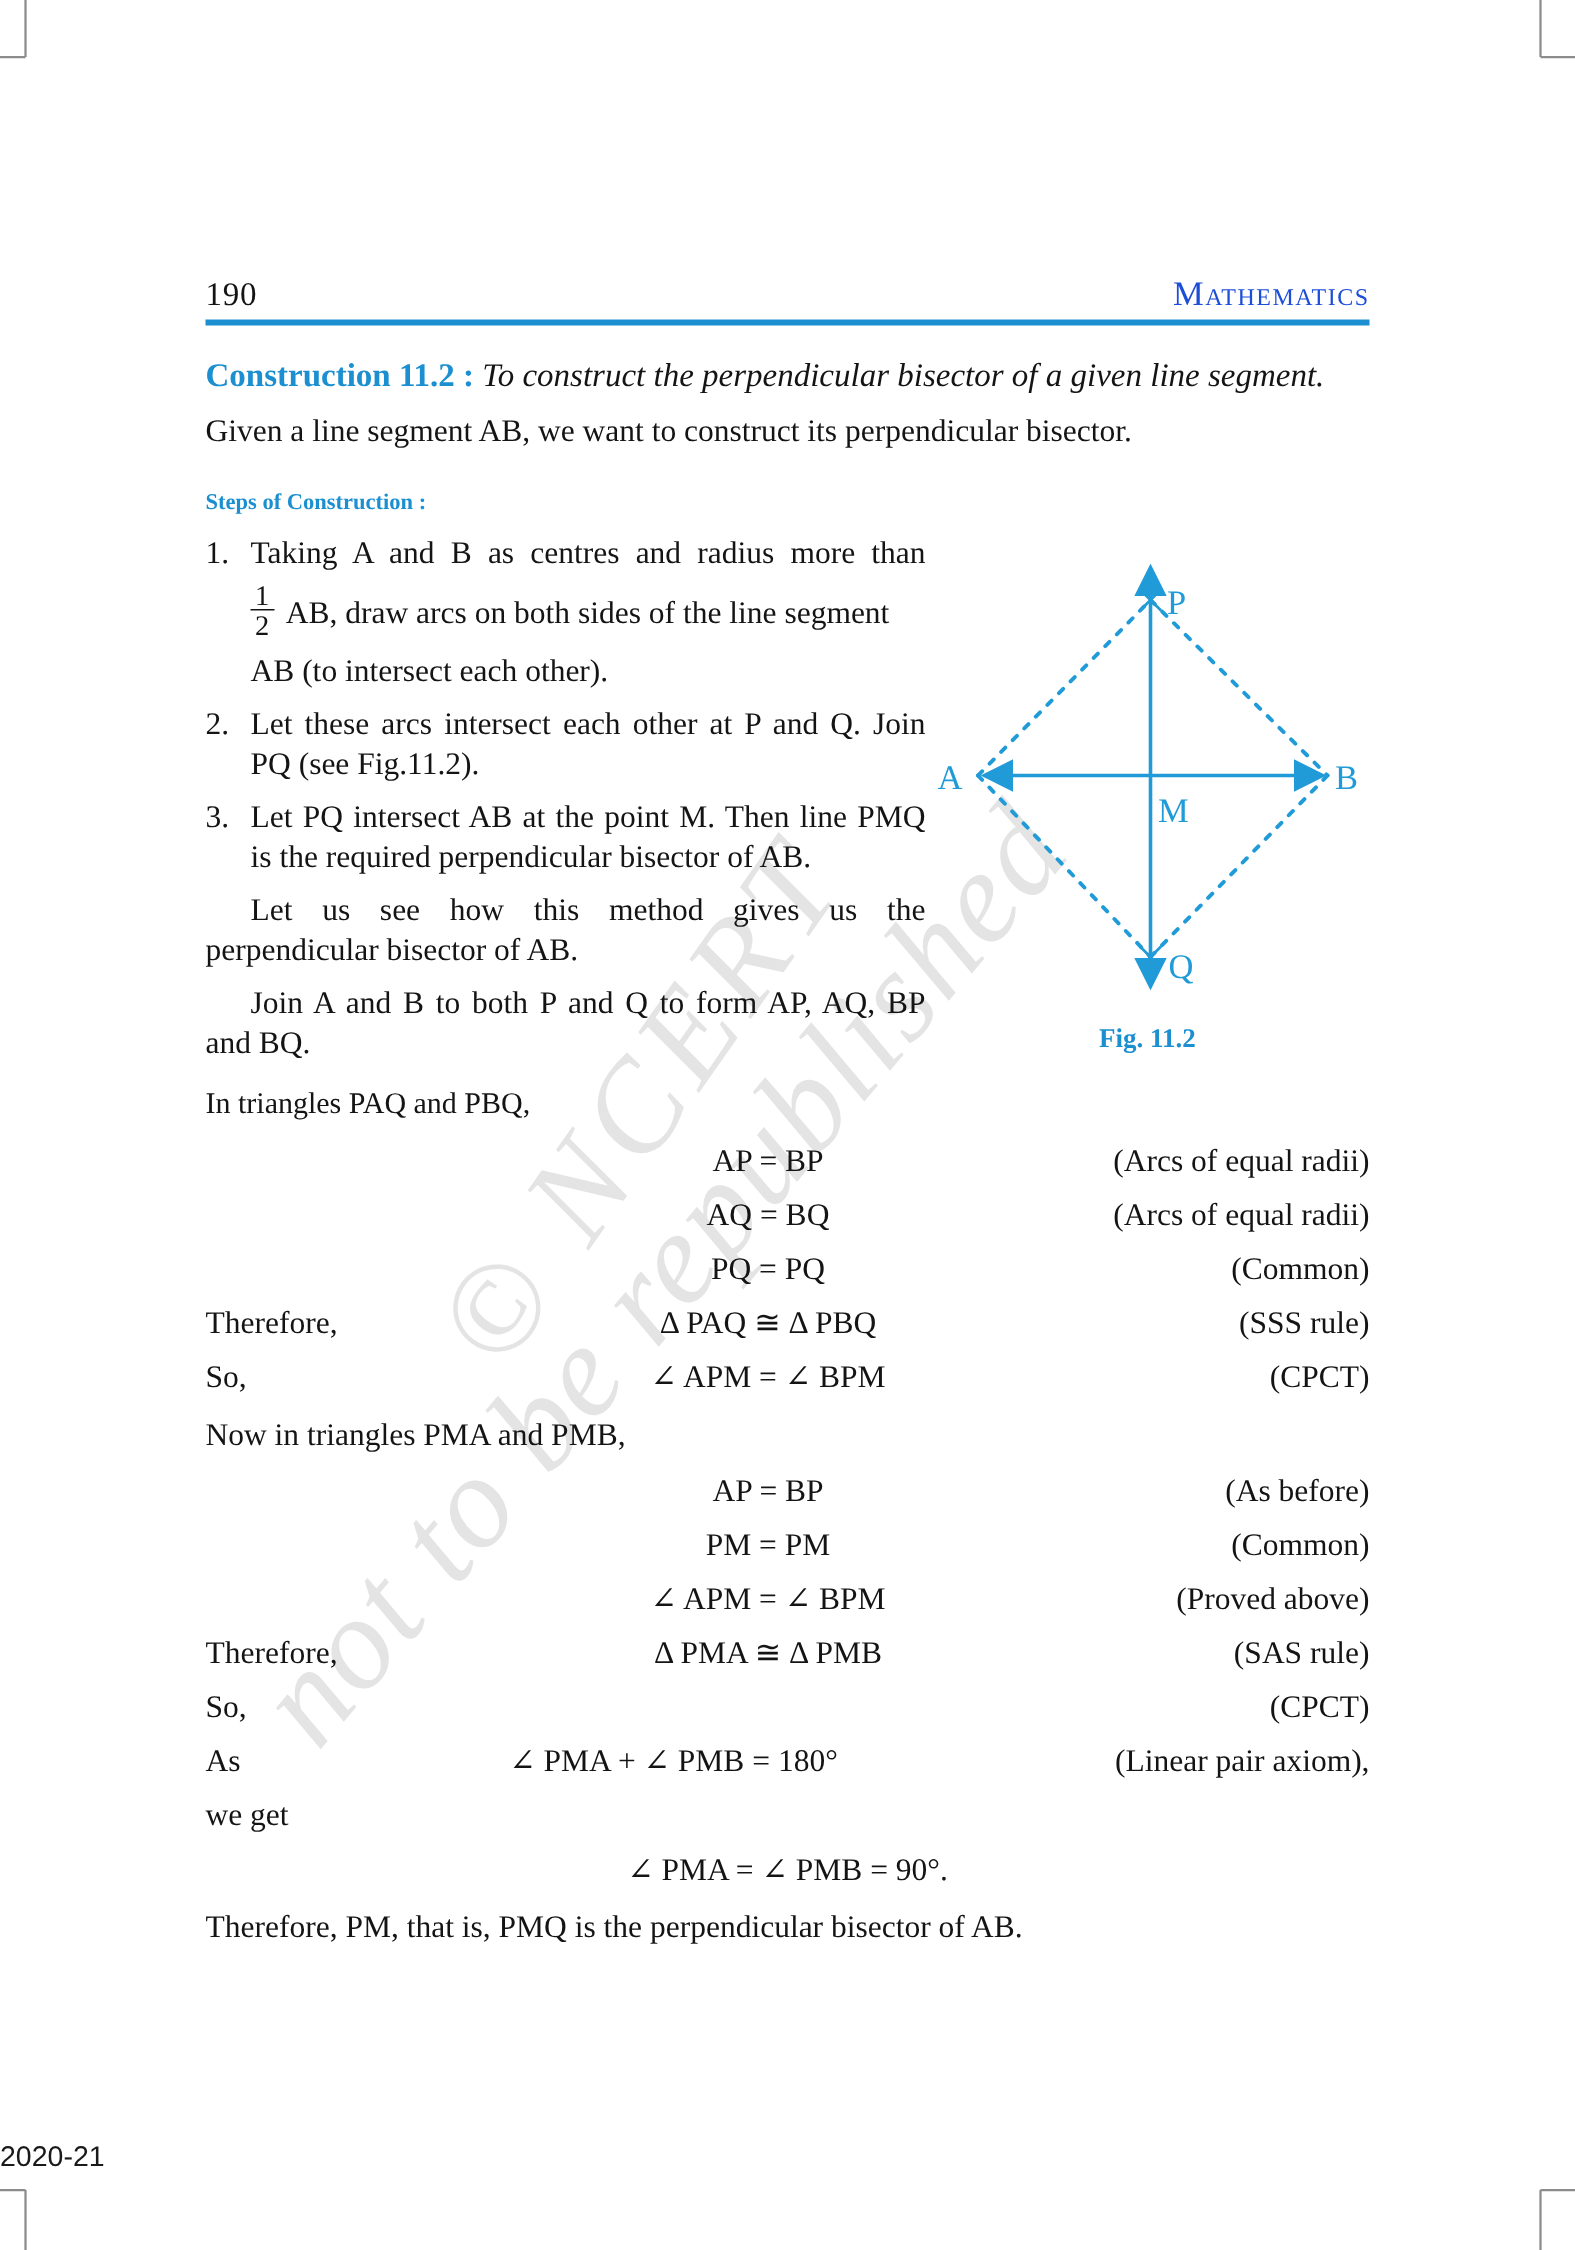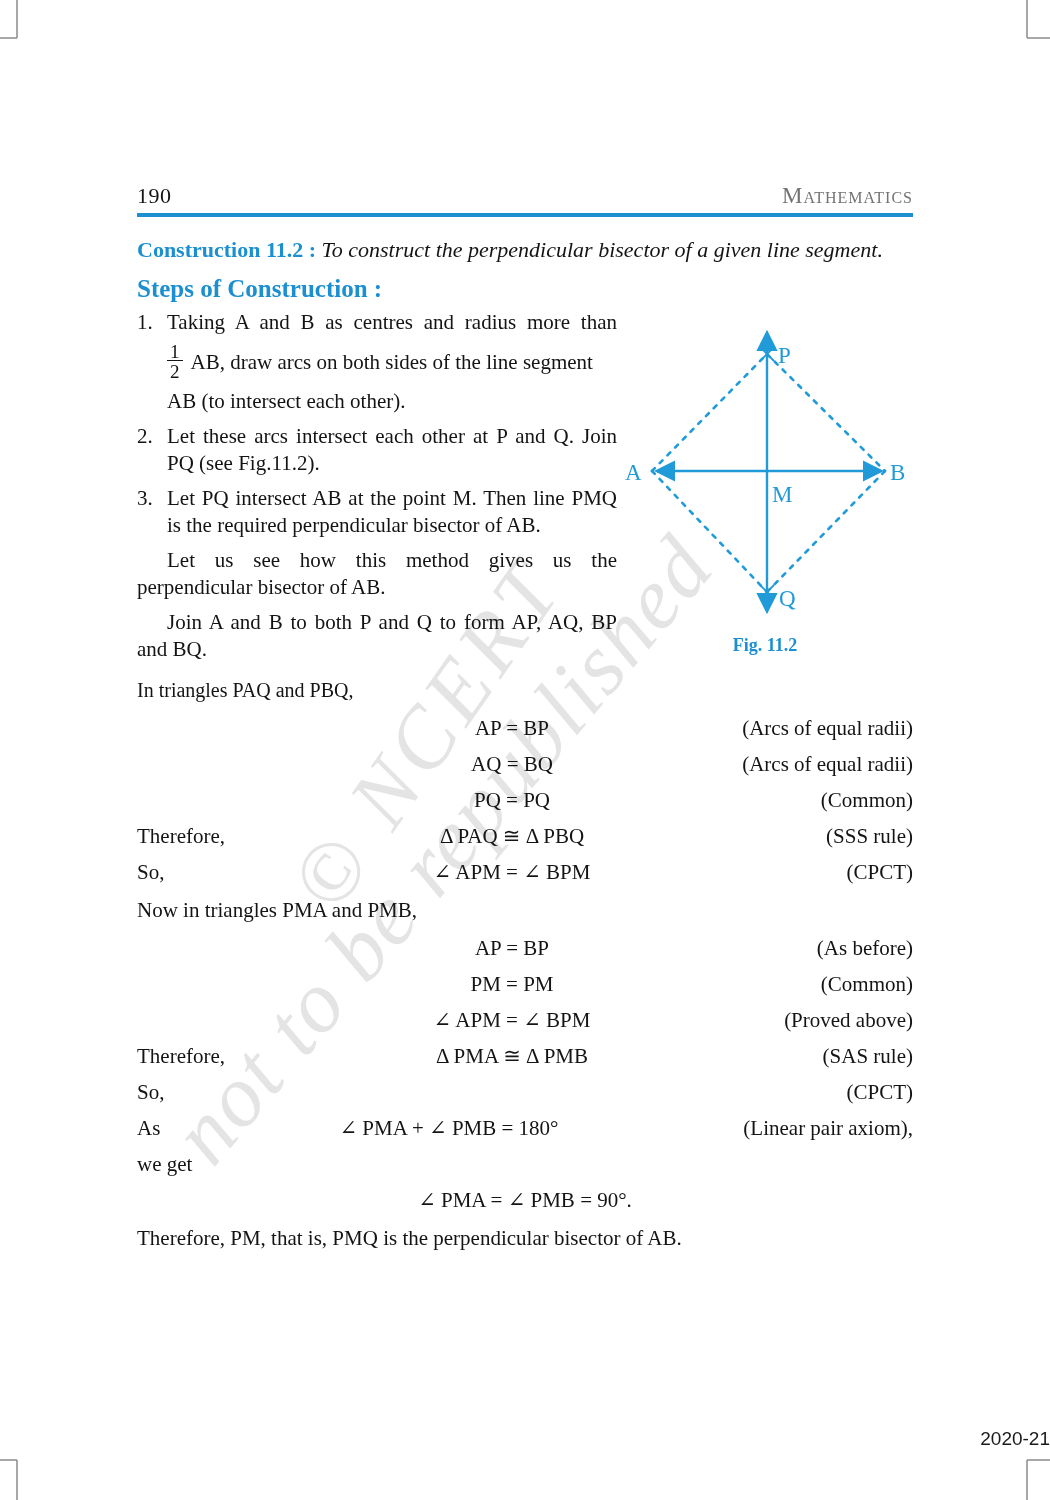--- a/index.html
+++ b/index.html
@@ -11,27 +11,27 @@
   .wm1{left:352px;top:828px;height:100px;font-size:86px;letter-spacing:7px;
        transform:rotate(-55deg);transform-origin:0 100%;}
   .wm2{left:228px;top:1082px;height:100px;font-size:88px;letter-spacing:2px;
        transform:rotate(-50deg);transform-origin:0 100%;}
   
   .cropmarks{position:absolute;left:0;top:0;z-index:3;pointer-events:none;}
   
   .content{position:absolute;left:137px;top:183px;width:776px;z-index:1;}
   .pagehead{display:flex;justify-content:space-between;align-items:baseline;font-size:22px;}
   .pgnum{letter-spacing:0.5px;}
-  .subject{color:#737373;font-variant:small-caps;font-size:23px;letter-spacing:1px;}
+  .subject{color:#1d4ed8;font-variant:small-caps;font-size:23px;letter-spacing:1px;}
   .rule{height:4px;background:#1b8fd0;margin-top:4px;}
   .title{margin:18px 0 0 0;font-size:22px;line-height:30px;text-align:justify;font-family:Liberation Serif, serif;}
   .blue-b{color:#1b8fd0;font-weight:bold;}
   .ital{font-style:italic;}
   .intro{margin:8px 0 0 0;font-size:21px;line-height:28px;}
-  .steps-head{margin:10px 0 0 0;font-size:25px;line-height:28px;color:#1b8fd0;font-weight:bold;}
+  .steps-head{margin:20px 0 0 0;font-size:15px;line-height:28px;color:#1b8fd0;font-weight:bold;}
   .twocol{display:flex;margin-top:6px;}
   .col-left{width:480px;}
   .col-right{width:296px;}
   .step{position:relative;padding-left:30px;margin-bottom:8px;font-size:21px;line-height:27px;text-align:justify;}
   .step .num{position:absolute;left:0;top:0;}
   .fline{text-align:justify;}
   .fjust{text-align-last:justify;}
   .fracline{display:flex;align-items:center;min-height:52px;}
   .frac{display:inline-block;text-align:center;font-size:19px;line-height:20px;margin-right:8px;}
   .frac .den{border-top:1.6px solid #141414;padding:0 3px;}
@@ -42,21 +42,21 @@
   .eqrow{position:relative;height:36px;font-size:21px;}
   .eqrow .lab{position:absolute;left:0;top:50%;transform:translateY(-50%);}
   .eqrow .eq{position:absolute;left:375px;top:50%;transform:translate(-50%,-50%);white-space:nowrap;}
   .eqrow.shift .eq{left:312px;}
   .eqrow .rsn{position:absolute;right:0;top:50%;transform:translateY(-50%);white-space:nowrap;}
   .eqcenter{height:36px;font-size:21px;text-align:center;line-height:36px;}
   
   .figwrap{padding-top:0px;text-align:center;}
   .figcaption{margin-top:6px;font-size:18px;font-weight:bold;color:#1b8fd0;text-align:center;}
   
-  .footer{position:absolute;left:0;width:1050px;top:1428px;text-align:right;z-index:1;
+  .footer{position:absolute;left:0;width:1050px;top:1428px;text-align:left;z-index:1;
           font-family:"Liberation Sans","DejaVu Sans",sans-serif;font-size:19px;color:#1a1a1a;}
 </style>
 </head>
 <body>
 
 <div class="page">
 
   <div class="wm wm1">© NCERT</div>
   <div class="wm wm2">not to be republished</div>
 
@@ -73,20 +73,21 @@
 
     <div class="pagehead">
       <span class="pgnum">190</span>
       <span class="subject">Mathematics</span>
     </div>
     <div class="rule"></div>
 
     <p class="title"><span class="blue-b">Construction 11.2 :</span>
        <span class="ital">To construct the perpendicular bisector of a given line segment.</span></p>
 
+    <p class="intro">Given a line segment AB, we want to construct its perpendicular bisector.</p>
 
     <p class="steps-head">Steps of Construction :</p>
 
     <div class="twocol">
       <div class="col-left">
 
         <div class="step">
           <span class="num">1.</span>
           <div class="fline fjust">Taking A and B as centres and radius more than</div>
           <div class="fracline">

